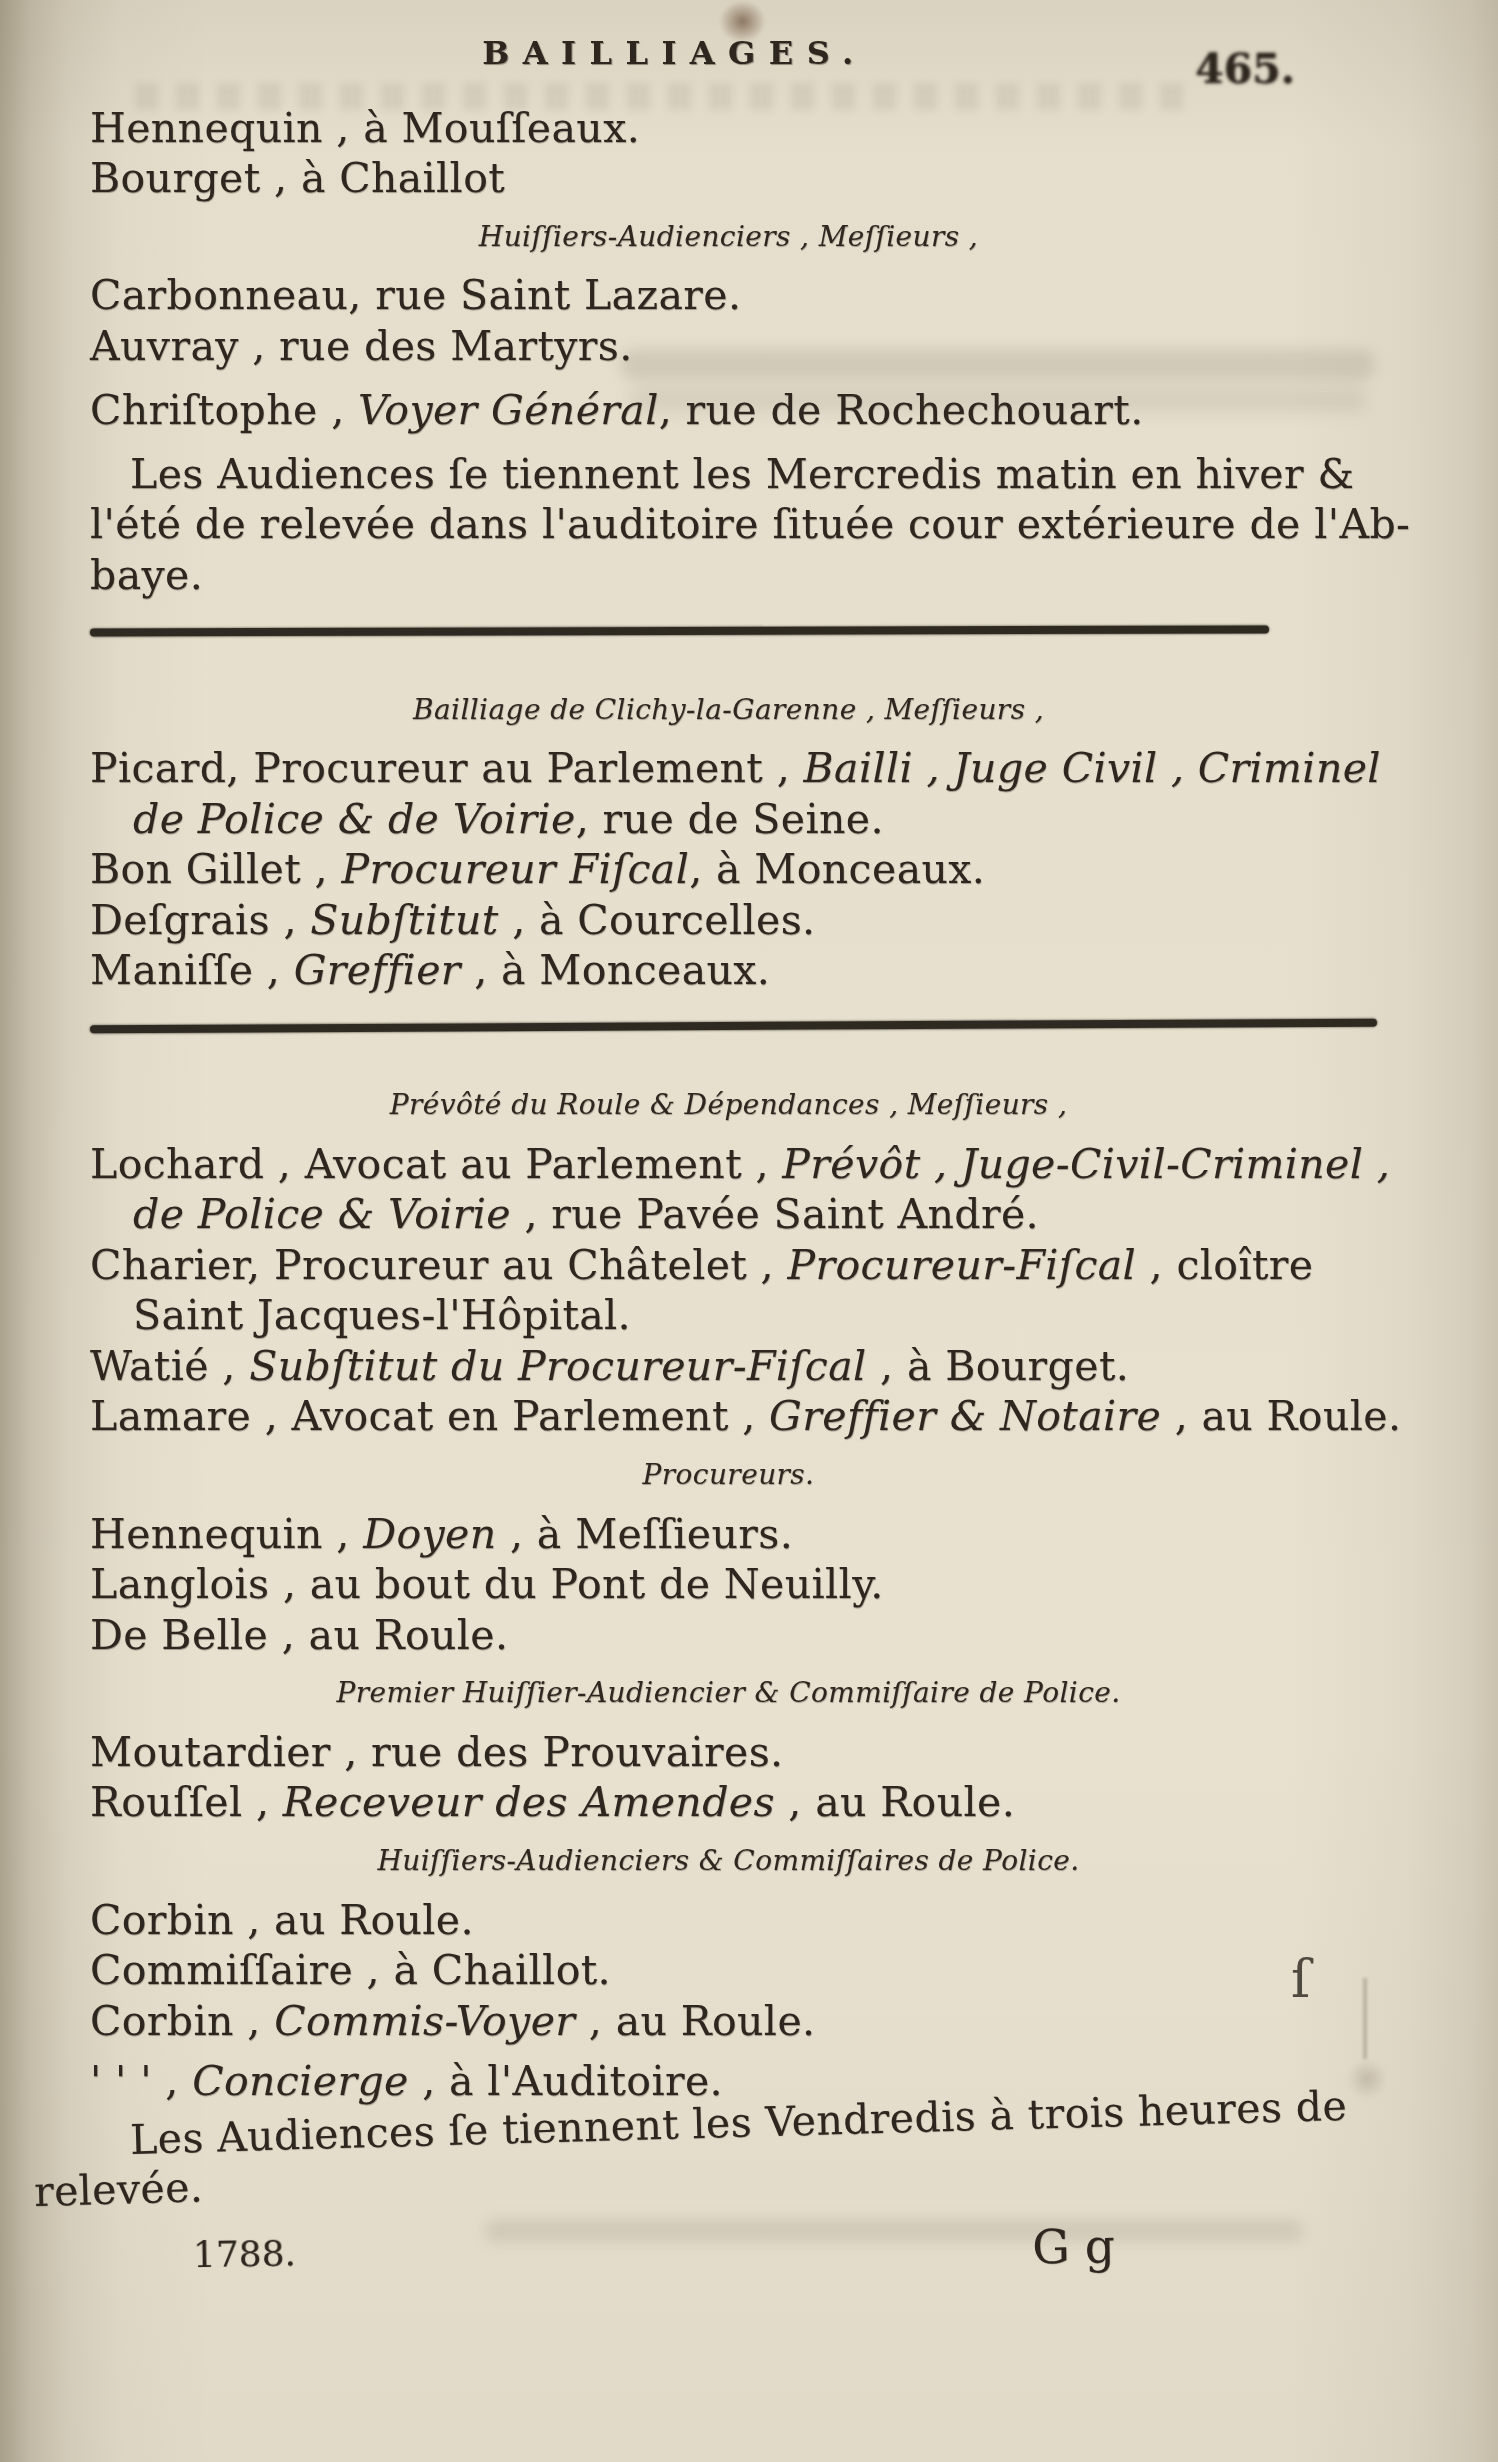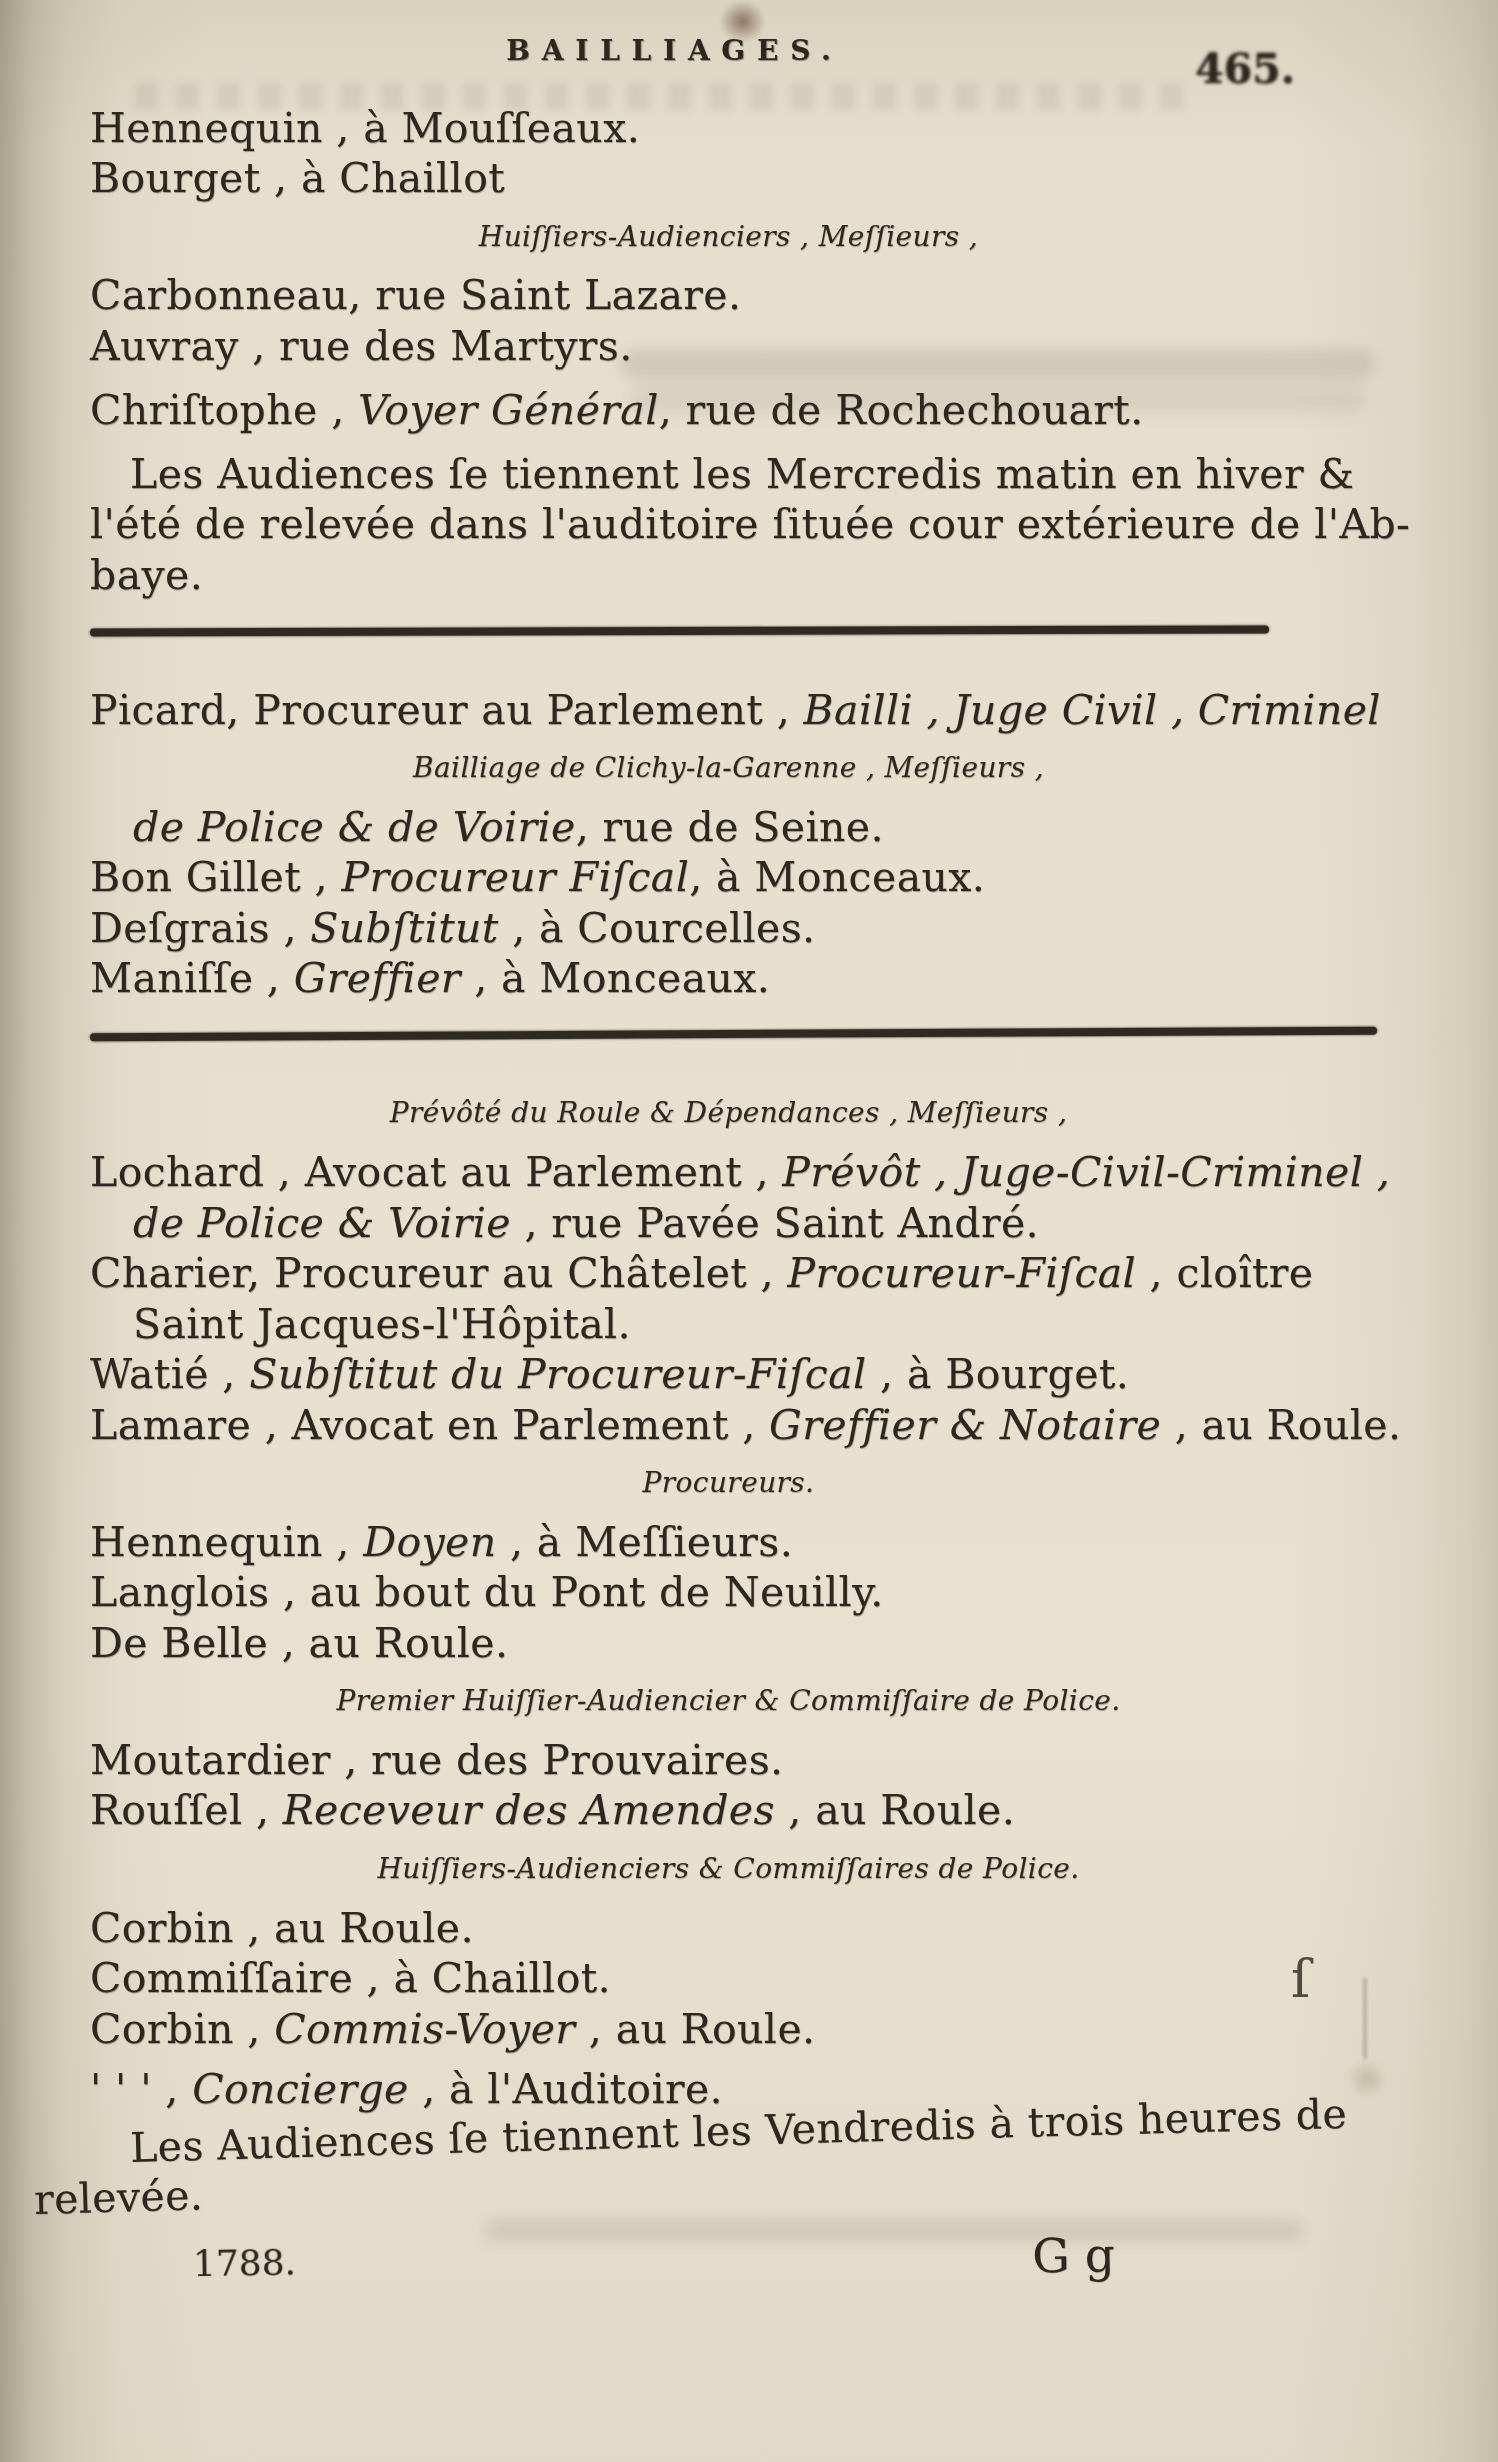--- a/index.html
+++ b/index.html
@@ -31,21 +31,21 @@
     top: 34px;
     width: 1277px;
   }
   .page-head {
     position: relative;
     height: 58px;
     margin-bottom: 12.6px;
   }
   .doc-title {
     text-align: center;
-    font-size: 28px;
+    font-size: 32px;
     font-weight: bold;
     letter-spacing: 0.42em;
     padding-right: 108px;
     filter: blur(0.4px);
     text-shadow: 0.9px 0.9px 0.9px rgba(45,39,31,.45);
   }
   .page-num {
     position: absolute;
     right: 72px;
     top: 10.8px;
@@ -177,22 +177,22 @@
         <div class="line"><span>Hennequin , à Mouſſeaux.</span></div>
         <div class="line"><span>Bourget , à Chaillot</span></div>
         <div class="line center-head"><span class="it">Huiſſiers-Audienciers , Meſſieurs ,</span></div>
         <div class="line"><span>Carbonneau, rue Saint Lazare.</span></div>
         <div class="line"><span>Auvray , rue des Martyrs.</span></div>
         <div class="line gap-sm"><span>Chriſtophe , </span><span class="it">Voyer Général</span><span>, rue de Rochechouart.</span></div>
         <div class="line gap-sm indent1"><span>Les Audiences ſe tiennent les Mercredis matin en hiver &amp;</span></div>
         <div class="line"><span>l'été de relevée dans l'auditoire ſituée cour extérieure de l'Ab-</span></div>
         <div class="line"><span>baye.</span></div>
         <div class="rule rule-a"></div>
+        <div class="line center-head"><span class="it">Bailliage de Clichy-la-Garenne , Meſſieurs ,</span></div>
         <div class="line"><span>Picard, Procureur au Parlement , </span><span class="it">Bailli , Juge Civil , Criminel</span></div>
-        <div class="line center-head"><span class="it">Bailliage de Clichy-la-Garenne , Meſſieurs ,</span></div>
         <div class="line cont"><span class="it">de Police &amp; de Voirie</span><span>, rue de Seine.</span></div>
         <div class="line"><span>Bon Gillet , </span><span class="it">Procureur Fiſcal</span><span>, à Monceaux.</span></div>
         <div class="line"><span>Deſgrais , </span><span class="it">Subſtitut</span><span> , à Courcelles.</span></div>
         <div class="line"><span>Maniſſe , </span><span class="it">Greffier</span><span> , à Monceaux.</span></div>
         <div class="rule rule-b"></div>
         <div class="line center-head"><span class="it">Prévôté du Roule &amp; Dépendances , Meſſieurs ,</span></div>
         <div class="line"><span>Lochard , Avocat au Parlement , </span><span class="it">Prévôt , Juge-Civil-Criminel ,</span></div>
         <div class="line cont"><span class="it">de Police &amp; Voirie</span><span> , rue Pavée Saint André.</span></div>
         <div class="line"><span>Charier, Procureur au Châtelet , </span><span class="it">Procureur-Fiſcal</span><span> , cloître</span></div>
         <div class="line cont"><span>Saint Jacques-l'Hôpital.</span></div>

